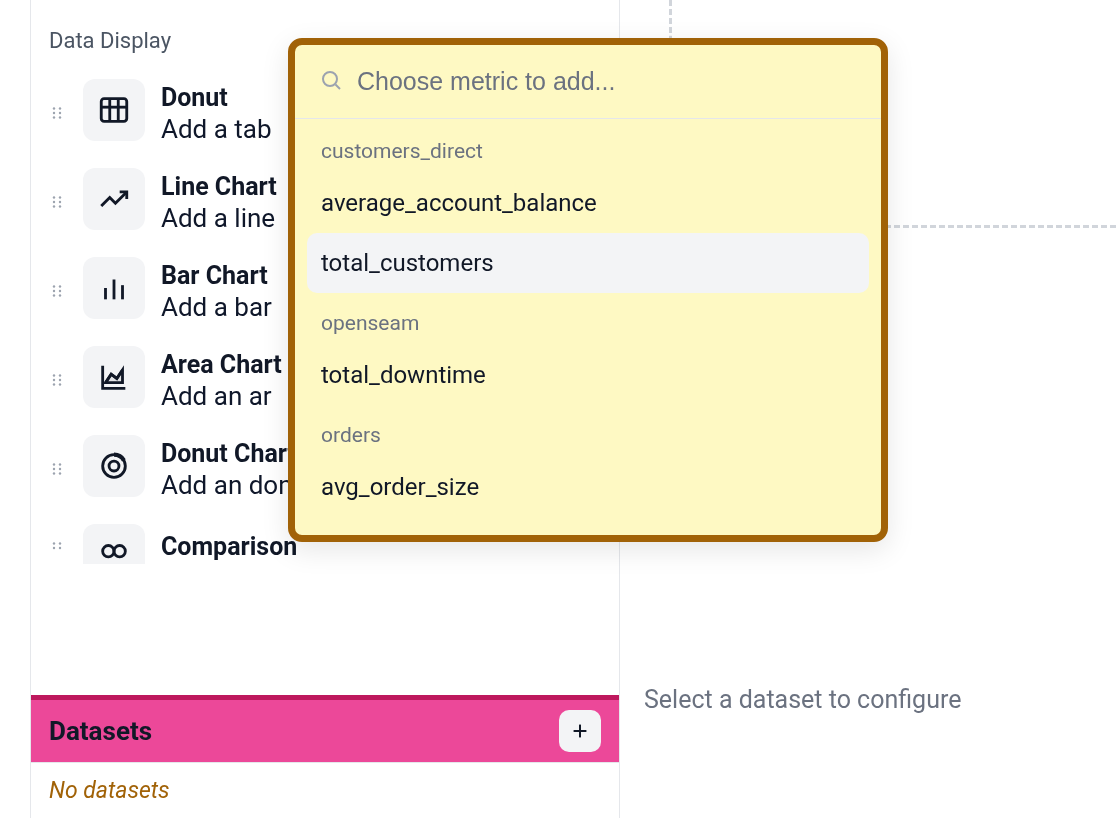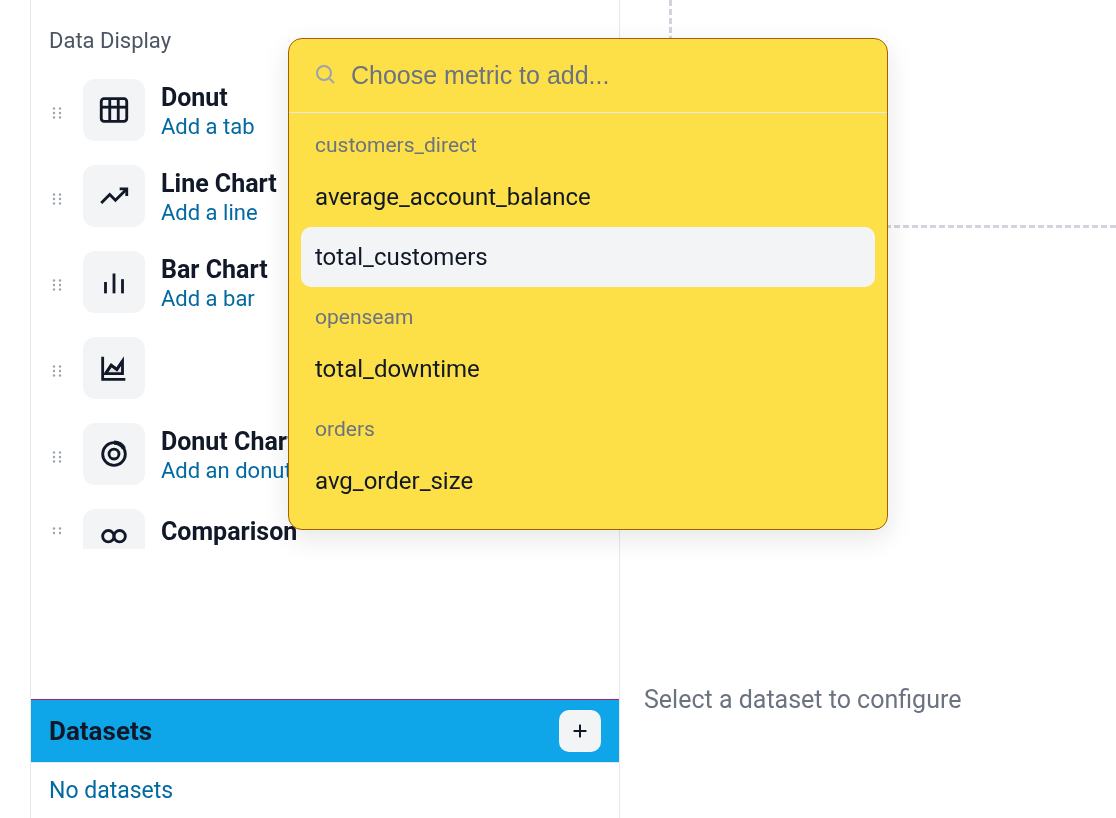--- a/index.html
+++ b/index.html
@@ -66,56 +66,57 @@
 
   .component-text { padding-top: 4px; }
   .component-title {
     font-size: 25px;
     font-weight: 700;
     color: #111827;
     white-space: nowrap;
     overflow: hidden;
   }
   .component-desc {
-    font-size: 22px;
-    color: #0369a1;
+    font-size: 26px;
+    color: #0f172a;
     white-space: nowrap;
     overflow: hidden;
     margin-top: 2px;
   }
 
   .datasets-bar {
-    border-top: 1px solid #be185d;
+    border-top: 5px solid #be185d;
     border-bottom: 1px solid #e5e7eb;
     display: flex;
     align-items: center;
     justify-content: space-between;
     padding: 10px 18px;
-    background: #0ea5e9;
+    background: #ec4899;
   }
   .datasets-title {
     font-size: 26px;
     font-weight: 700;
     color: #111827;
   }
   .add-btn {
     width: 42px; height: 42px;
     border-radius: 10px;
     background: #f3f4f6;
     border: none;
     display: flex; align-items: center; justify-content: center;
     cursor: pointer;
     color: #111827;
   }
   .add-btn svg { width: 22px; height: 22px; stroke: #111827; stroke-width: 2.2; }
 
   .datasets-body {
     padding: 14px 18px;
     font-size: 23px;
-    color: #0369a1;
+    color: #a16207;
+    font-style: italic;
   }
 
   
   .canvas-area {
     position: absolute;
     left: 621px;
     top: 0;
     right: 0;
     height: 100%;
   }
@@ -143,22 +144,22 @@
     color: #6b7280;
   }
 
   
   .popover {
     position: absolute;
     top: 38px;
     left: 288px;
     width: 600px;
     max-height: 622px;
-    background: #fde047;
-    border: 1px solid #a16207;
+    background: #fef9c3;
+    border: 7px solid #a16207;
     border-radius: 14px;
     box-shadow: 0 8px 28px rgba(0,0,0,0.10);
     overflow: hidden;
     display: flex;
     flex-direction: column;
   }
   .popover-search {
     display: flex;
     align-items: center;
     gap: 14px;
@@ -289,20 +290,24 @@
             <circle cx="16" cy="18" r="1.6" fill="#9ca3af"></circle>
           </svg>
       </span>
       <span class="component-icon-box">
         <svg viewBox="0 0 24 24">
             <polyline points="4 4 4 20 20 20"></polyline>
             <path d="M6 16 L10 10 L14 13 L18 7 L18 16 Z" fill="#111827" fill-opacity="0.08"></path>
             <polyline points="6 16 10 10 14 13 18 7"></polyline>
           </svg>
       </span>
+      <div class="component-text">
+        <div class="component-title">Area Chart</div>
+        <div class="component-desc">Add an ar</div>
+      </div>
     </div>
 
     <div class="component-item">
       <span class="drag-handle">
         <svg viewBox="0 0 24 24">
             <circle cx="8" cy="6" r="1.6" fill="#9ca3af"></circle>
             <circle cx="16" cy="6" r="1.6" fill="#9ca3af"></circle>
             <circle cx="8" cy="12" r="1.6" fill="#9ca3af"></circle>
             <circle cx="16" cy="12" r="1.6" fill="#9ca3af"></circle>
             <circle cx="8" cy="18" r="1.6" fill="#9ca3af"></circle>

